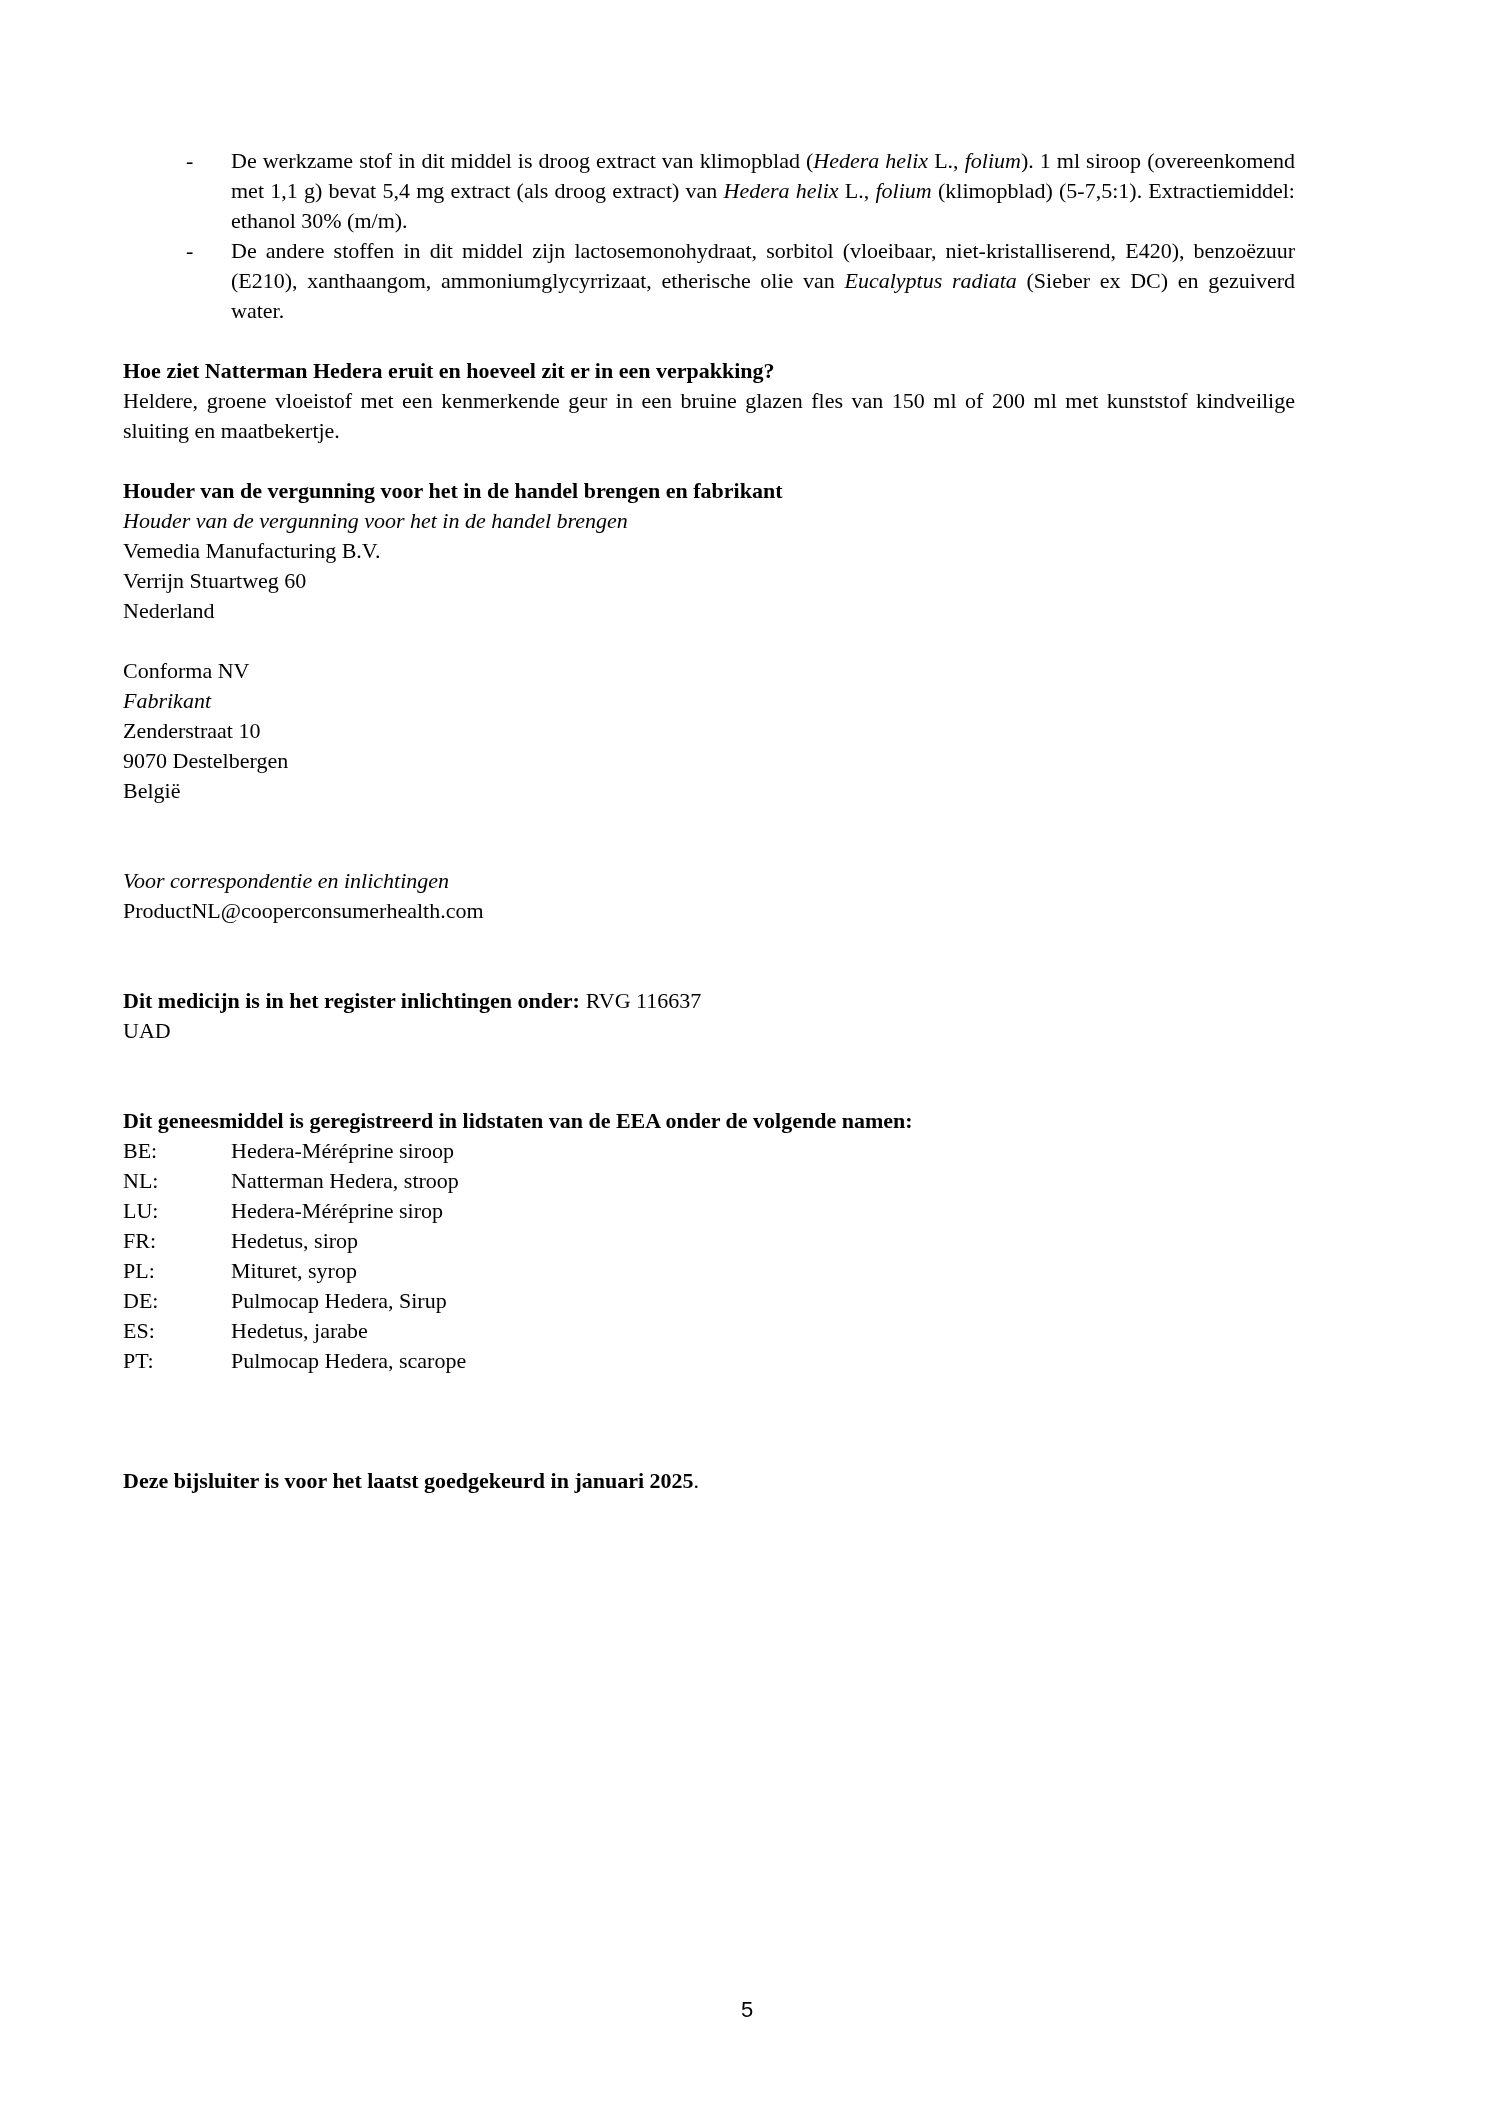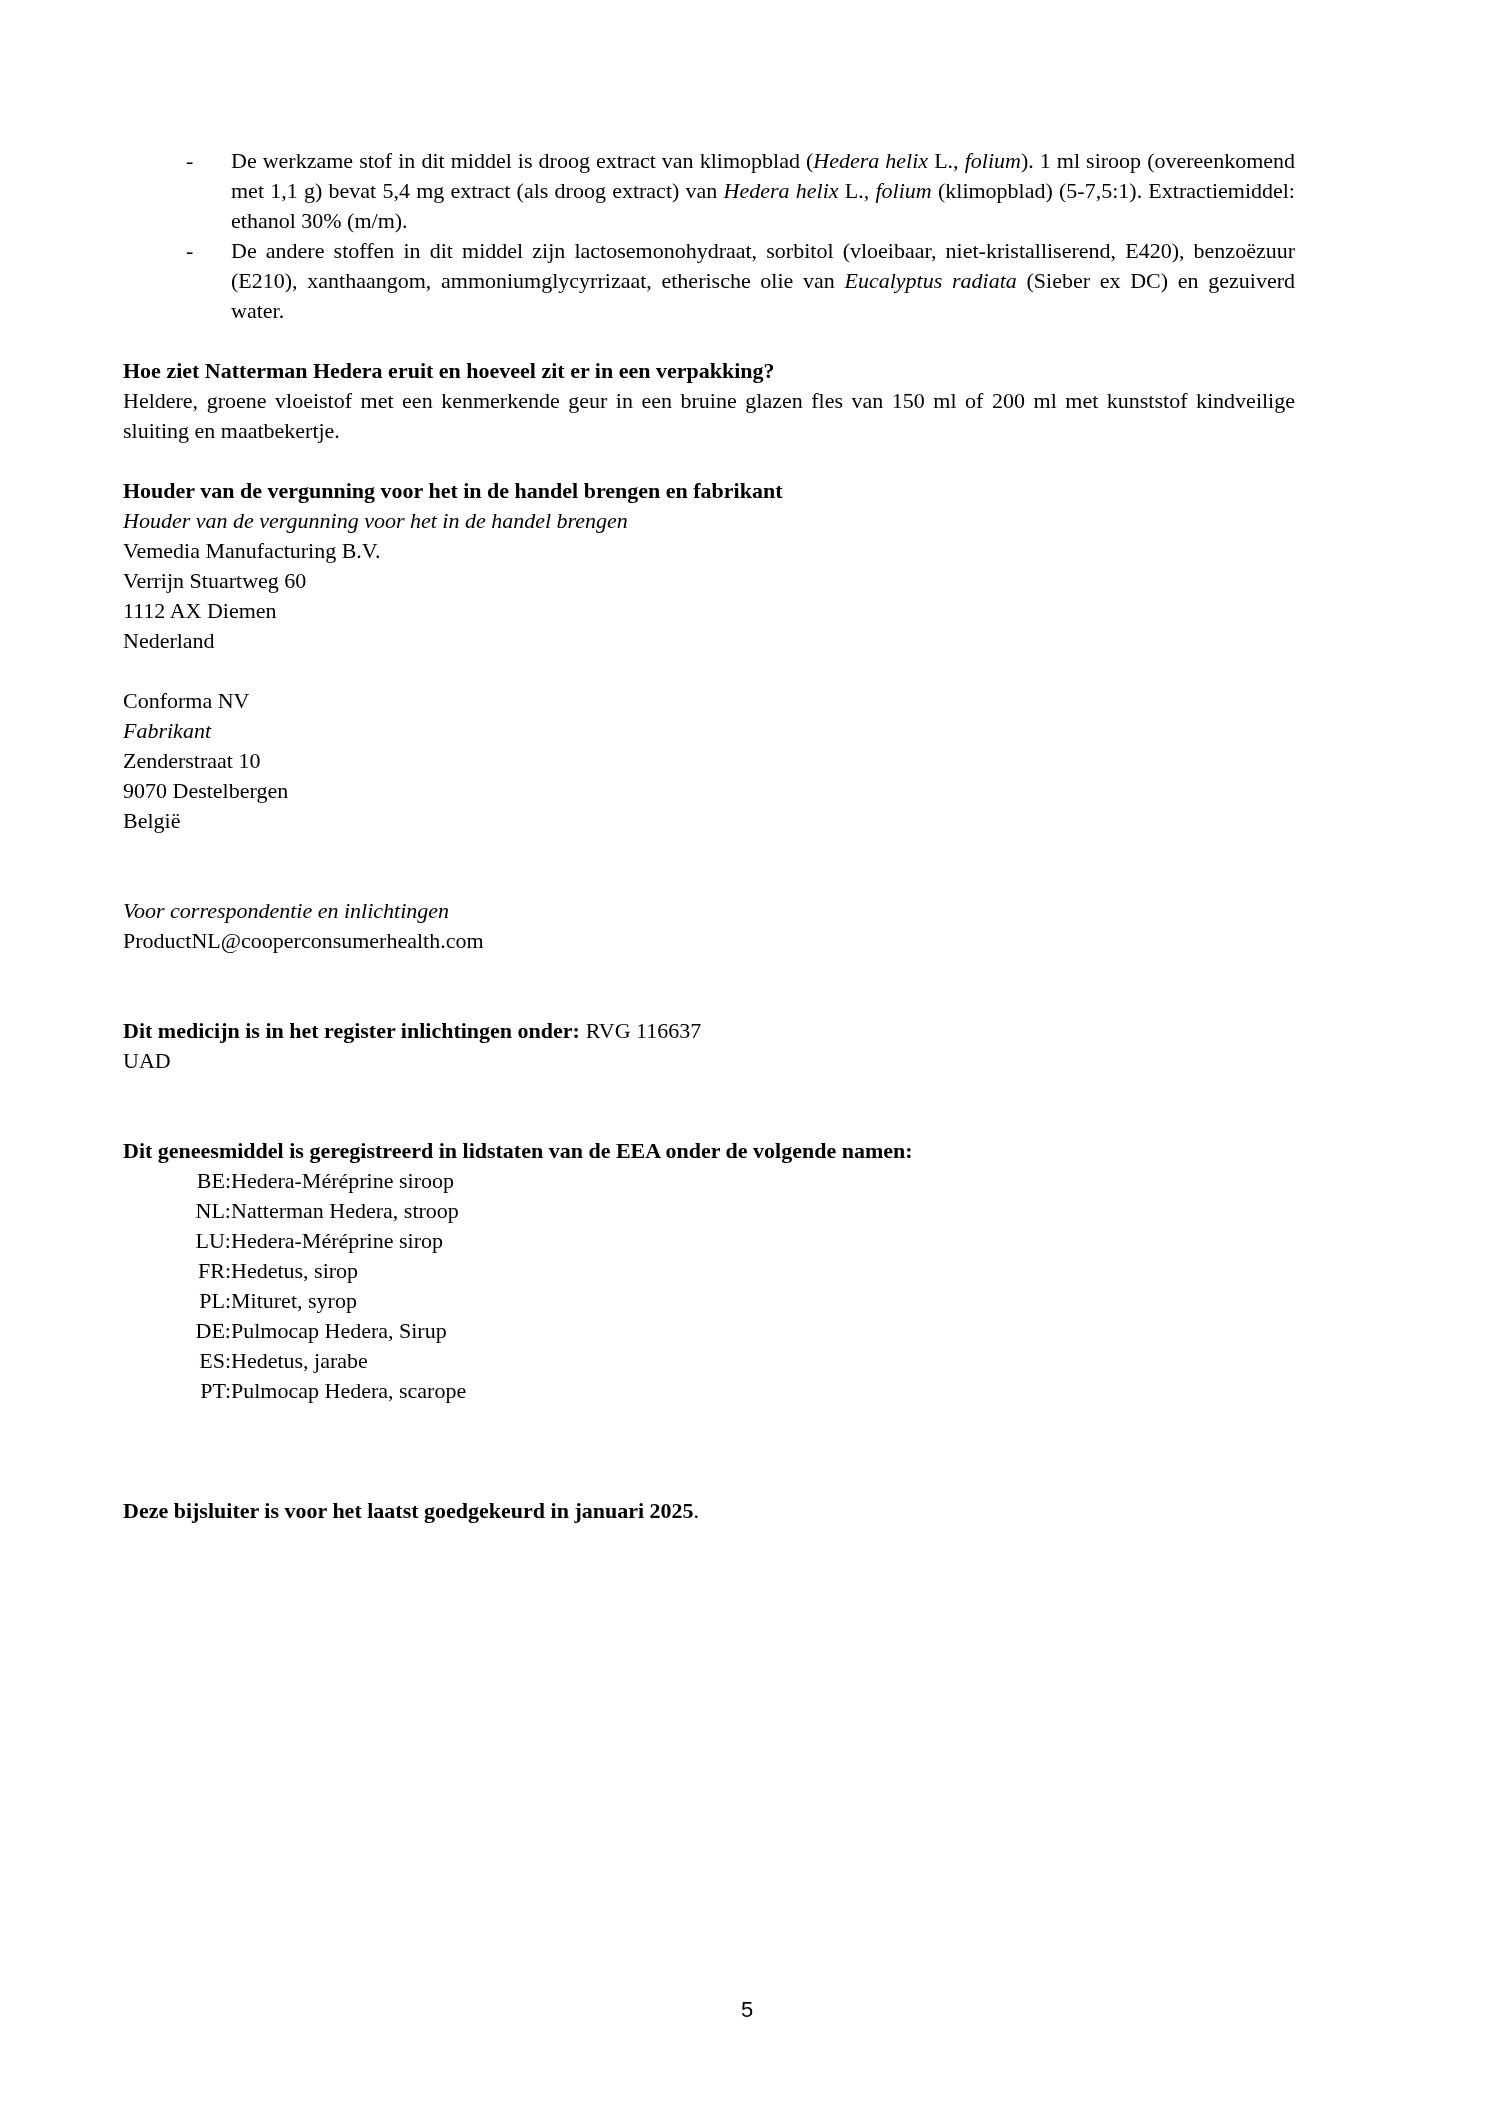--- a/index.html
+++ b/index.html
@@ -24,21 +24,21 @@
     position:relative;
     padding-left:108px;
     text-align:justify;
   }
   .dash { position:absolute; left:63px; top:0; }
   .blank  { height:30px; }
   .blank2 { height:60px; }
   .blank3 { height:90px; }
   b { font-weight:bold;text-align:center; }
   i { }
-  .tab-code { display:inline-block; width:108px;text-align:right; }
+  .tab-code { display:inline-block; width:108px; }
   .gap { margin-left:0.27em; }
   .footer {
     position:absolute;
     top:1995px; left:0; width:100%;
     text-align:center;
     font-family:"Liberation Sans","DejaVu Sans",sans-serif;
     font-size:22px; line-height:30px;
     color:#000000;
   }
 </style>
@@ -62,21 +62,20 @@
 
     <div><b>Hoe ziet Natterman Hedera eruit en hoeveel zit er in een verpakking?</b></div>
     <div class="para">Heldere, groene vloeistof met een kenmerkende geur in een bruine glazen fles van 150 ml of 200 ml met kunststof kindveilige sluiting en maatbekertje.</div>
 
     <div class="blank"></div>
 
     <div><b>Houder van de vergunning voor het in de handel brengen en fabrikant</b></div>
     <div><i>Houder van de vergunning voor het in de handel brengen</i></div>
     <div>Vemedia Manufacturing B.V.</div>
     <div>Verrijn Stuartweg 60</div>
-    <div>1112 AX Diemen</div>
     <div>Nederland</div>
 
     <div class="blank"></div>
 
     <div>Conforma NV</div>
     <div><i>Fabrikant</i></div>
     <div>Zenderstraat 10</div>
     <div>9070 Destelbergen</div>
     <div>België</div>
 

